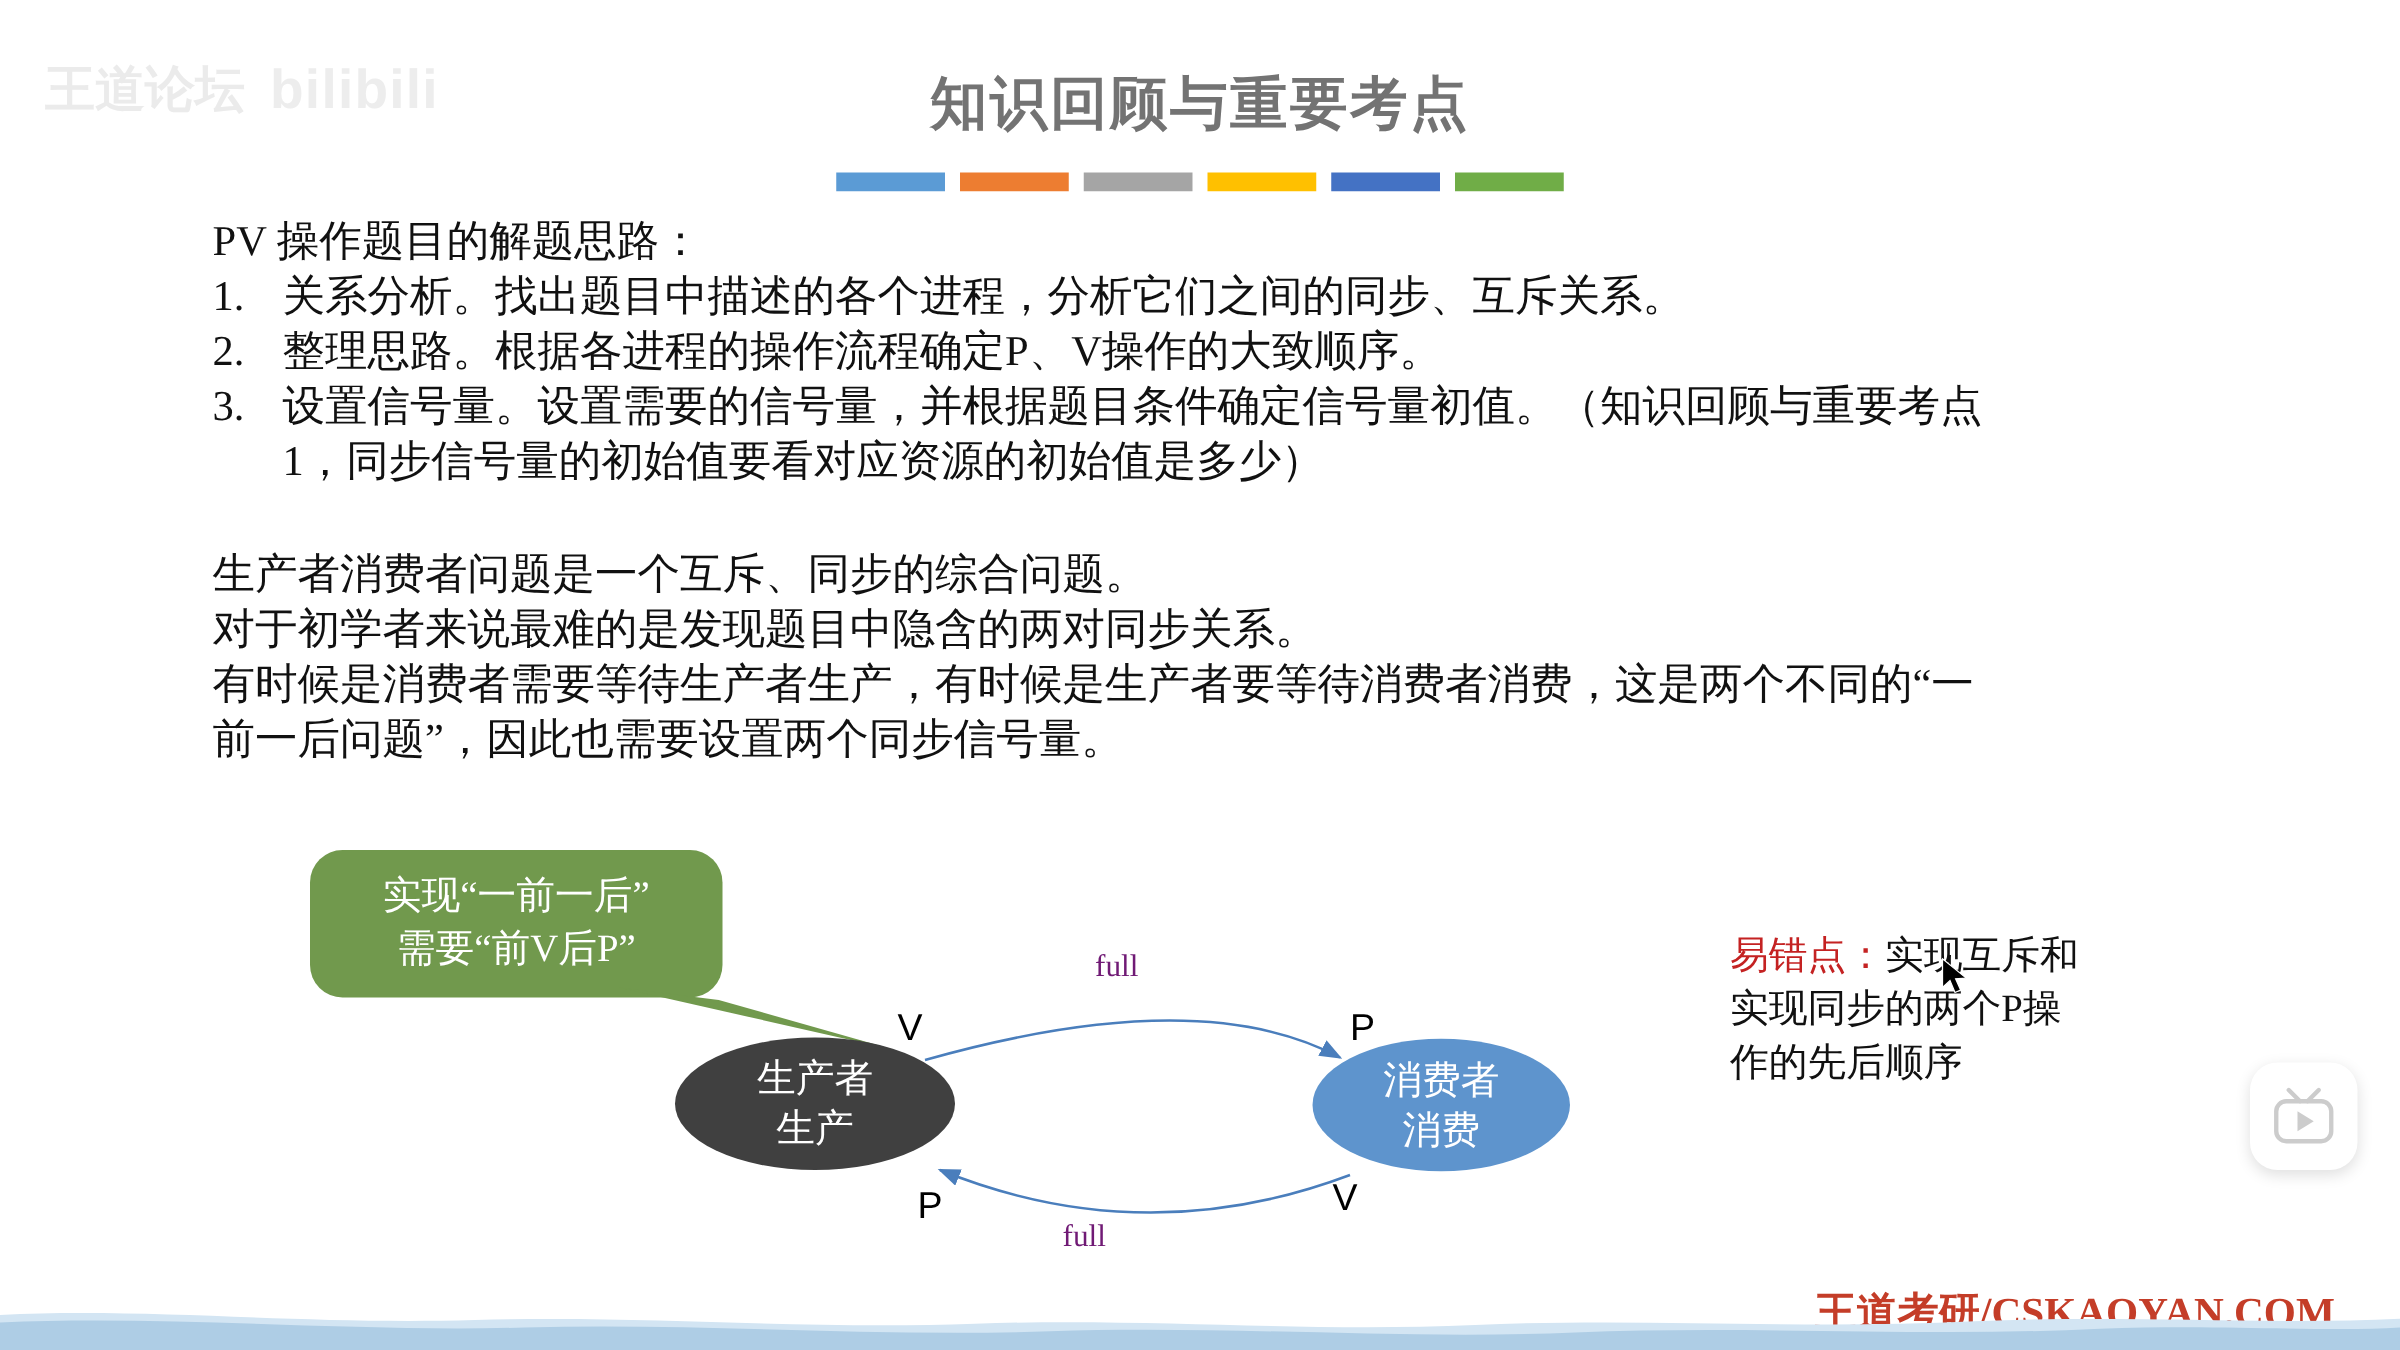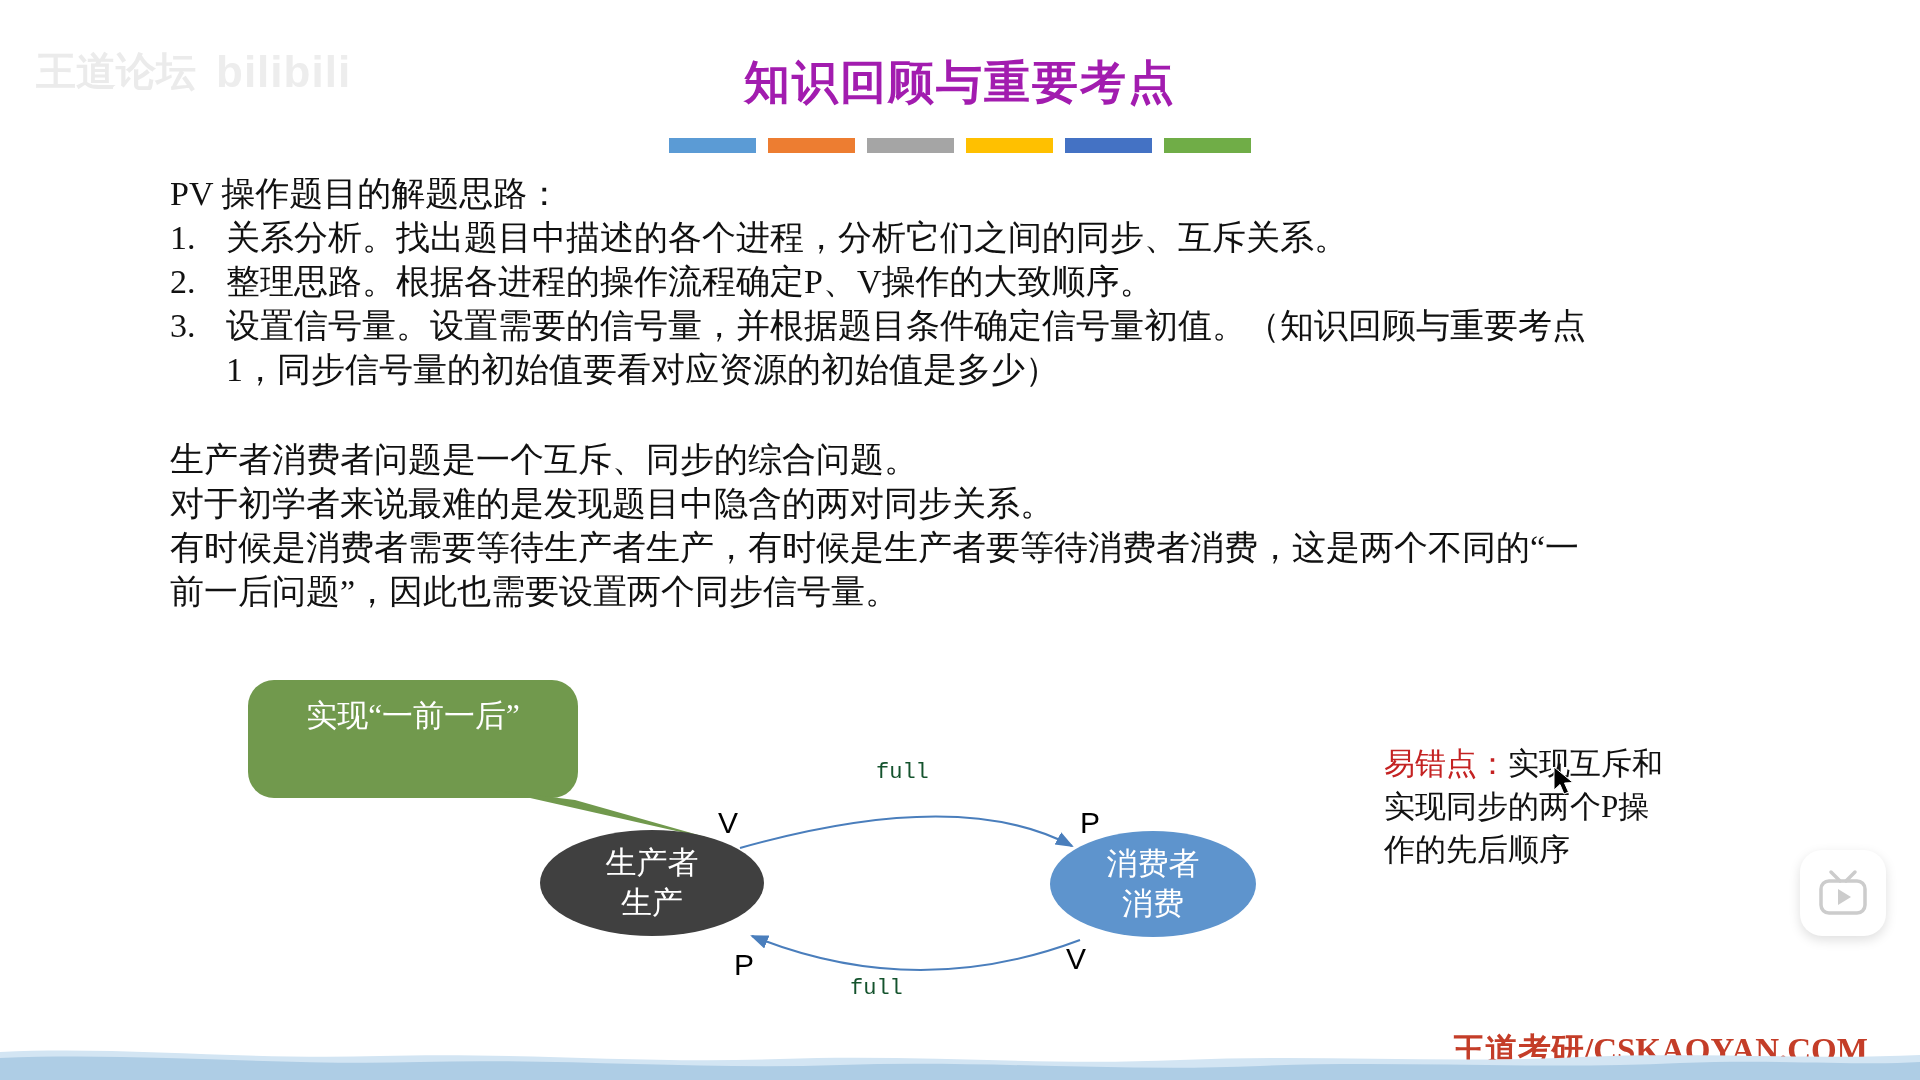--- a/index.html
+++ b/index.html
@@ -49,22 +49,22 @@
   }
   .ellipse.producer{left:540px;top:830px;width:224px;height:106px;}
   .ellipse.consumer{left:1050px;top:831px;width:206px;height:106px;}
   .arcs{position:absolute;left:500px;top:770px;}
   .arcs path{fill:none;stroke-width:2px;}
   .dlabel{
     position:absolute;font-family:"Liberation Sans","DejaVu Sans",sans-serif;
     font-size:30px;color:#000;font-weight:500;
   }
   .flowlabel{
-    position:absolute;font-family:Liberation Mono, monospace;
-    font-size:22px;color:#14532d;
+    position:absolute;font-family:Liberation Serif, serif;
+    font-size:25px;color:#701a75;
   }
 
   
   .note{position:absolute;left:1384px;top:742px;font-size:31px;line-height:43px;white-space:nowrap;}
 
   
   .cursor{position:absolute;left:1552px;top:766px;}
 
   
   .tvicon{
@@ -82,21 +82,21 @@
 </head>
 <body>
 
 <div class="slide">
 
   <div class="watermark">
     <span>王道论坛</span>
     <span class="wm-logo">bilibili</span>
   </div>
 
-  <h1 class="title" style="color: #a21caf;">知识回顾与重要考点</h1>
+  <h1 class="title" style="color: #737373;">知识回顾与重要考点</h1>
 
   <div class="bars">
       <div class="bar" style="background: rgb(91, 155, 213);"></div>
       <div class="bar" style="background: rgb(237, 125, 49);"></div>
       <div class="bar" style="background: rgb(165, 165, 165);"></div>
       <div class="bar" style="background: rgb(255, 192, 0);"></div>
       <div class="bar" style="background: rgb(68, 114, 196);"></div>
       <div class="bar" style="background: rgb(112, 173, 71);"></div>
     </div>
 
@@ -122,20 +122,21 @@
       <div class="line">对于初学者来说最难的是发现题目中隐含的两对同步关系。</div>
       <div class="line">有时候是消费者需要等待生产者生产，有时候是生产者要等待消费者消费，这是两个不同的“一</div>
       <div class="line">前一后问题”，因此也需要设置两个同步信号量。</div>
     </div>
   </div>
 
   <div>
 
     <div class="callout" style="background: rgb(113, 153, 77);">
       <div>实现“一前一后”</div>
+      <div>需要“前V后P”</div>
     </div>
     <svg class="tailsvg" width="250" height="70">
       <polygon points="15,10 236,60 95,20" style="fill: rgb(113, 153, 77);"></polygon>
     </svg>
 
     <svg class="arcs" width="820" height="240">
       <defs>
         <marker id="arr" markerWidth="10" markerHeight="8" refX="8" refY="3.5" orient="auto">
           <path d="M0,0 L9,3.5 L0,7 Z" style="fill: rgb(74, 126, 188);"></path>
         </marker>

